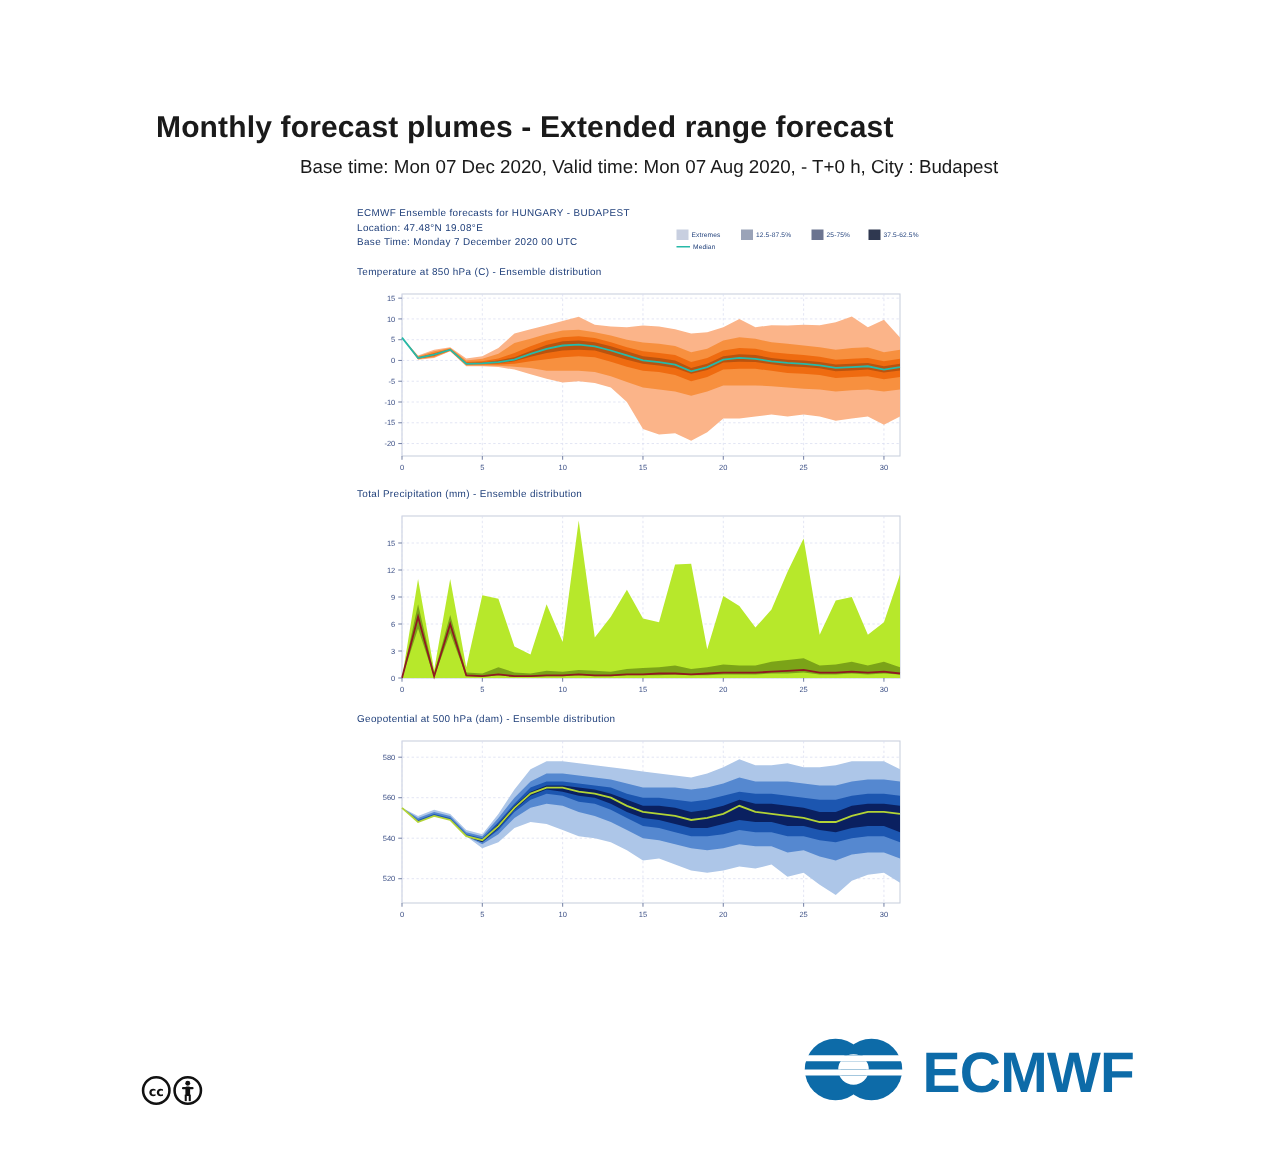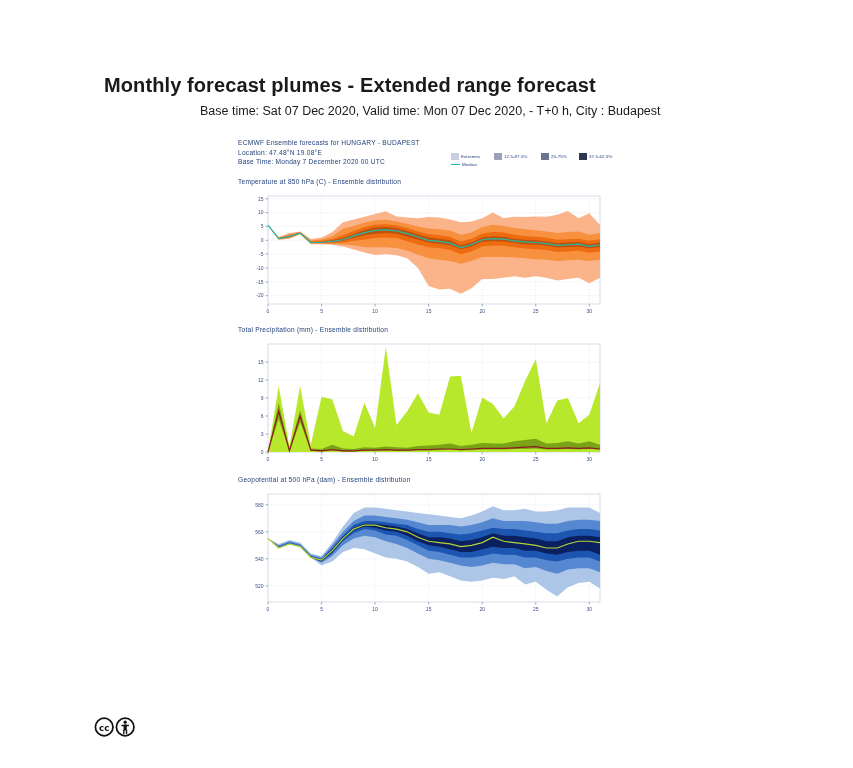--- a/index.html
+++ b/index.html
@@ -44,21 +44,21 @@
   
   .cc{position:absolute;left:94px;top:716px;width:42px;height:22px;}
   .ecmwf{position:absolute;left:531px;top:690px;width:232px;height:46px;}
 </style>
 </head>
 <body>
 
 <div class="page">
 
   <div class="page-title">Monthly forecast plumes - Extended range forecast</div>
-  <div class="subtitle">Base time: Sat 07 Dec 2020, Valid time: Mon 07 Dec 2020, - T+0 h, City : Budapest</div>
+  <div class="subtitle">Base time: Mon 07 Dec 2020, Valid time: Mon 07 Aug 2020, - T+0 h, City : Budapest</div>
 
   <div class="chart-card">
 
     <div class="hdr">
       <div>ECMWF Ensemble forecasts for HUNGARY - BUDAPEST</div>
       <div>Location:  47.48°N 19.08°E</div>
       <div>Base Time: Monday  7 December 2020 00 UTC</div>
     </div>
 
     <div class="legend">
@@ -250,14 +250,31 @@
       <g fill="#111">
         <circle cx="47.5" cy="8.6" r="2.5"></circle>
         <rect x="45.1" y="12" width="4.8" height="9.5" rx="1.4"></rect>
         <rect x="41.6" y="12.4" width="11.8" height="2.3" rx="1.1"></rect>
         <rect x="44.4" y="20.2" width="2.1" height="6.6"></rect>
         <rect x="48.5" y="20.2" width="2.1" height="6.6"></rect>
       </g>
     </svg>
   </div>
 
+  <div class="ecmwf">
+    <svg viewBox="0 0 232 46" width="232" height="46" aria-hidden="true">
+      <defs>
+        <clipPath id="cutA">
+            <path d="M0 0h80v13.5H0z M0 17.5h80v5.5H0z M0 27h80v19H0z"></path>
+          </clipPath>
+      </defs>
+      <g fill="#0d6ba8" clip-path="url(#cutA)">
+        <circle cx="26" cy="23" r="20.5"></circle>
+        <circle cx="50" cy="23" r="20.5"></circle>
+      </g>
+      <g fill="#ffffff" clip-path="url(#cutA)">
+        <circle cx="38" cy="23" r="10.2"></circle>
+      </g>
+      <text x="84" y="38" font-family="Liberation Sans, sans-serif" font-size="38" font-weight="bold" fill="#0d6ba8" letter-spacing="-0.5">ECMWF</text>
+    </svg>
+  </div>
 
 </div>
 
 </body></html>

